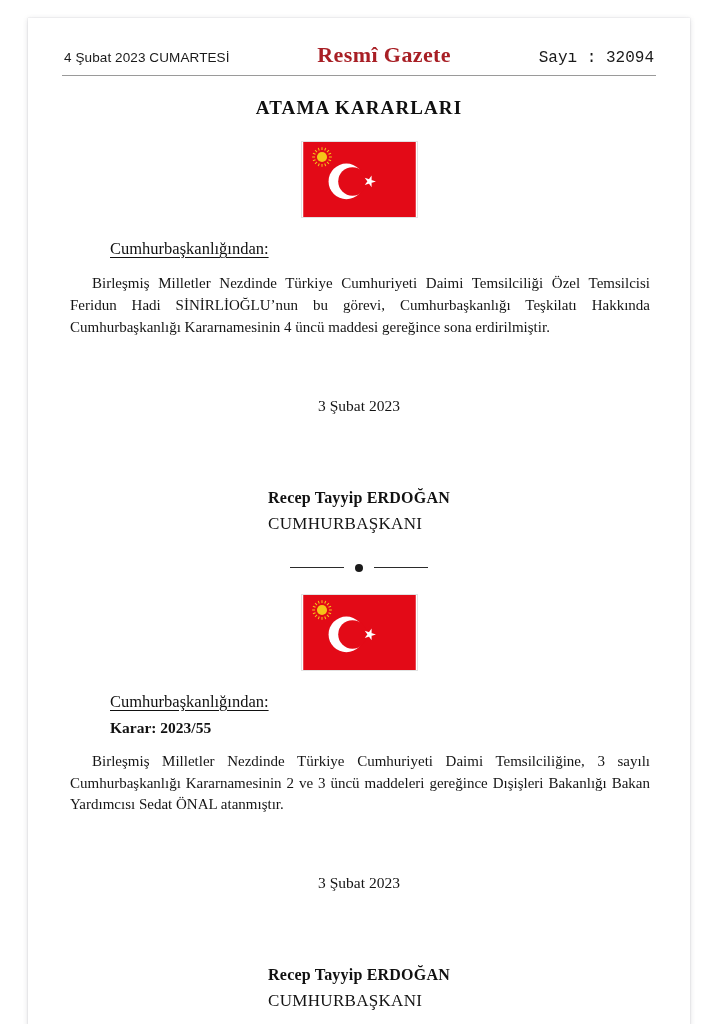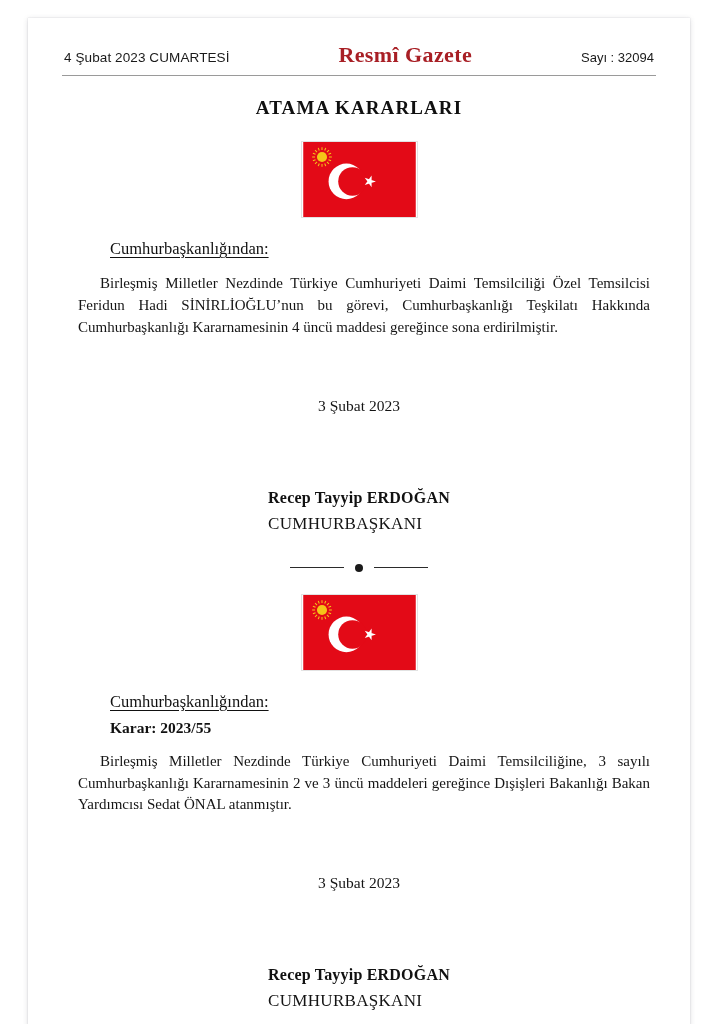--- a/index.html
+++ b/index.html
@@ -47,22 +47,22 @@
   .masthead-title {
     font-family: "Liberation Serif", serif;
     font-size: 22px;
     font-weight: bold;
     color: #a81f25;
     letter-spacing: .4px;
     white-space: nowrap;
     text-align: center;
   }
   .masthead-issue {
-    font-family: Liberation Sans, sans-serif;
-    font-size: 13px;
+    font-family: Liberation Mono, monospace;
+    font-size: 16px;
     color: #1a1a1a;
     white-space: nowrap;
     text-align: right;
   }
 
   
   .section-title {
     text-align: center;
     font-size: 19px;
     font-weight: bold;
@@ -94,21 +94,21 @@
     text-underline-offset: 2.5px;
     display: inline-block;
   }
   .decree-no {
     margin: 7px 0 0 46px;
     font-size: 15.5px;
     font-weight: bold;
     color: #111;
   }
   .decree-body {
-    margin: 14px 0 0 8px;
+    margin: 14px 0 0 0;
     font-size: 15px;
     line-height: 1.46;
     color: #151515;
     text-align: justify;
     text-justify: inter-word;
     text-indent: 22px;
     padding: 0 4px 0 6px;
   }
   .decree-date {
     text-align: center;

